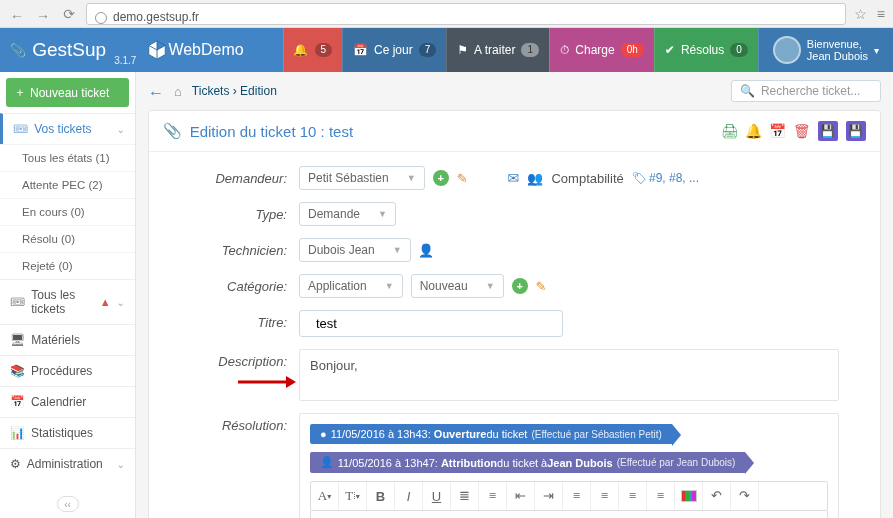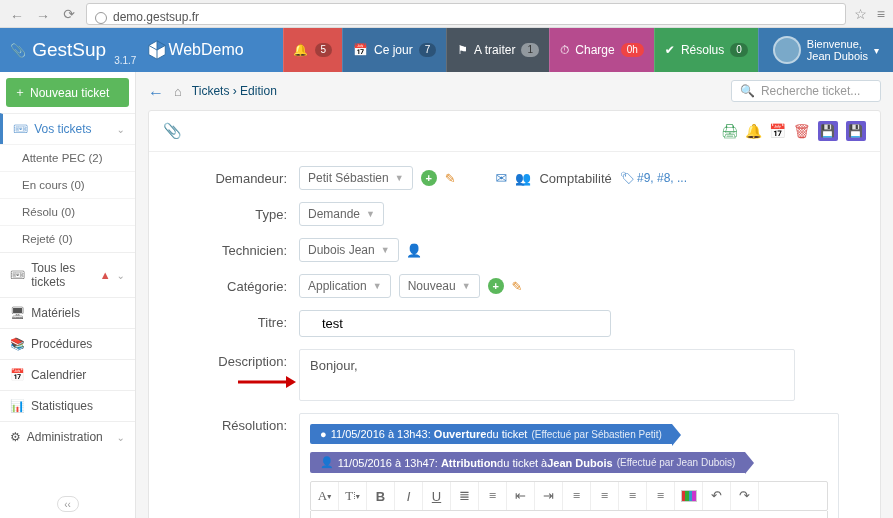--- a/index.html
+++ b/index.html
@@ -56,31 +56,31 @@
 .card { background:#fff; border:1px solid #e5e5e5; border-radius:3px; }
 .card-head { display:flex; align-items:center; padding:10px 14px; border-bottom:1px solid #eee; }
 .card-title { color:#4285c7; font-size:15px; display:flex; align-items:center; gap:8px; }
 .card-actions { margin-left:auto; display:flex; gap:8px; align-items:center; }
 .ic { width:16px; height:16px; display:inline-flex; align-items:center; justify-content:center; font-size:14px; }
 .ic.green{color:#3fa05b;} .ic.orange{color:#e08e2e;} .ic.red{color:#d9534f;}
 .savebox{ width:20px; height:20px; background:#6b5bd0; color:#fff; display:inline-flex; align-items:center; justify-content:center; border-radius:2px; font-size:12px;}
 
 .form { padding: 14px 30px 20px 30px; }
 .row { display:flex; align-items:flex-start; margin-bottom:12px; }
-.lbl { width: 120px; text-align:right; padding-right:12px; color:#555; font-size:13px; padding-top:5px;}
+.lbl { width: 120px; text-align:right; padding-right:12px; color:#555; font-size:13px; padding-top:5px;font-style:italic;}
 .ctl { flex:1; display:flex; align-items:center; gap:8px; flex-wrap:wrap; }
-.sel { border:1px solid #cfd9e0; border-radius:3px; padding:4px 8px; font-size:12px; background:#fff; color:#666; display:inline-flex; align-items:center; gap:6px; }
+.sel { border:1px solid #cfd9e0; border-radius:3px; padding:4px 8px; font-size:12px; background:#fff; color:#666; display:inline-flex; align-items:center; gap:18px; }
 .sel .car { color:#aaa; font-size:9px; }
 .circ-plus{ width:16px; height:16px; border-radius:50%; background:#5cb85c; color:#fff; display:inline-flex; align-items:center; justify-content:center; font-size:11px; font-weight:bold;}
 .pencil{ color:#e08e2e; font-size:13px;}
 .env{ color:#4285c7; font-size:14px;}
 .pers{ color:#4285c7; font-size:13px;}
 .ticket-links{ color:#4285c7; font-size:12px; display:inline-flex; gap:2px; align-items:center;}
-.input-text{ border:1px solid #cfd9e0; border-radius:3px; padding:5px 22px; font-size:13px; width:312px; background:#fff;}
-.desc-box{ border:1px solid #e2e6ea; border-radius:2px; padding:8px 10px; width:496px; min-height:52px; font-size:13px; background:#fff; position:relative;}
+.input-text{ border:1px solid #cfd9e0; border-radius:3px; padding:5px 16px; font-size:13px; width:264px; background:#fff;}
+.desc-box{ border:1px solid #e2e6ea; border-radius:2px; padding:8px 10px; width:540px; min-height:52px; font-size:13px; background:#fff; position:relative;}
 .arrow-annot{ position:absolute; left:-64px; top:22px; width:60px; height:20px; }
 
 .res-box{ border:1px solid #e2e6ea; border-radius:2px; padding:10px; width:540px; background:#fff;}
 .event{ display:flex; align-items:center; color:#fff; font-size:11px; border-radius:2px 0 0 2px; padding:4px 10px; margin-bottom:8px; position:relative; width:fit-content; }
 .event.blue{ background:#3b79c9; }
 .event.purple{ background:#6c6db3; }
 .event::after{ content:""; position:absolute; right:-9px; top:0; border-top:11px solid transparent; border-bottom:11px solid transparent; }
 .event.blue::after{ border-left:9px solid #3b79c9; }
 .event.purple::after{ border-left:9px solid #6c6db3; }
 .event .sub{ opacity:.85; font-size:10px; margin-left:4px;}
@@ -164,20 +164,21 @@
   <div class="sidebar">
     <div class="new-btn">
       <span>＋</span>
       <span>Nouveau ticket</span>
     </div>
     <div class="side-item active">
       <span>🎟</span>
       <span>Vos tickets</span>
       <span class="chev">⌄</span>
     </div>
+    <div class="side-sub">Tous les états (1)</div>
     <div class="side-sub">Attente PEC (2)</div>
     <div class="side-sub">En cours (0)</div>
     <div class="side-sub">Résolu (0)</div>
     <div class="side-sub">Rejeté (0)</div>
     <div class="side-item">
       <span>🎟</span>
       <span>Tous les tickets</span>
       <span class="tri-warn">▲</span>
       <span class="chev">⌄</span>
     </div>
@@ -217,20 +218,21 @@
       <div class="search-box">
         <span>🔍</span>
         <span>Recherche ticket...</span>
       </div>
     </div>
 
     <div class="card">
       <div class="card-head">
         <div class="card-title">
           <span>📎</span>
+          <span>Edition du ticket 10 : test</span>
         </div>
         <div class="card-actions">
           <span class="ic green">🖨</span>
           <span class="ic orange">🔔</span>
           <span class="ic orange">📅</span>
           <span class="ic red">🗑</span>
           <span class="savebox">💾</span>
           <span class="savebox">💾</span>
         </div>
       </div>

